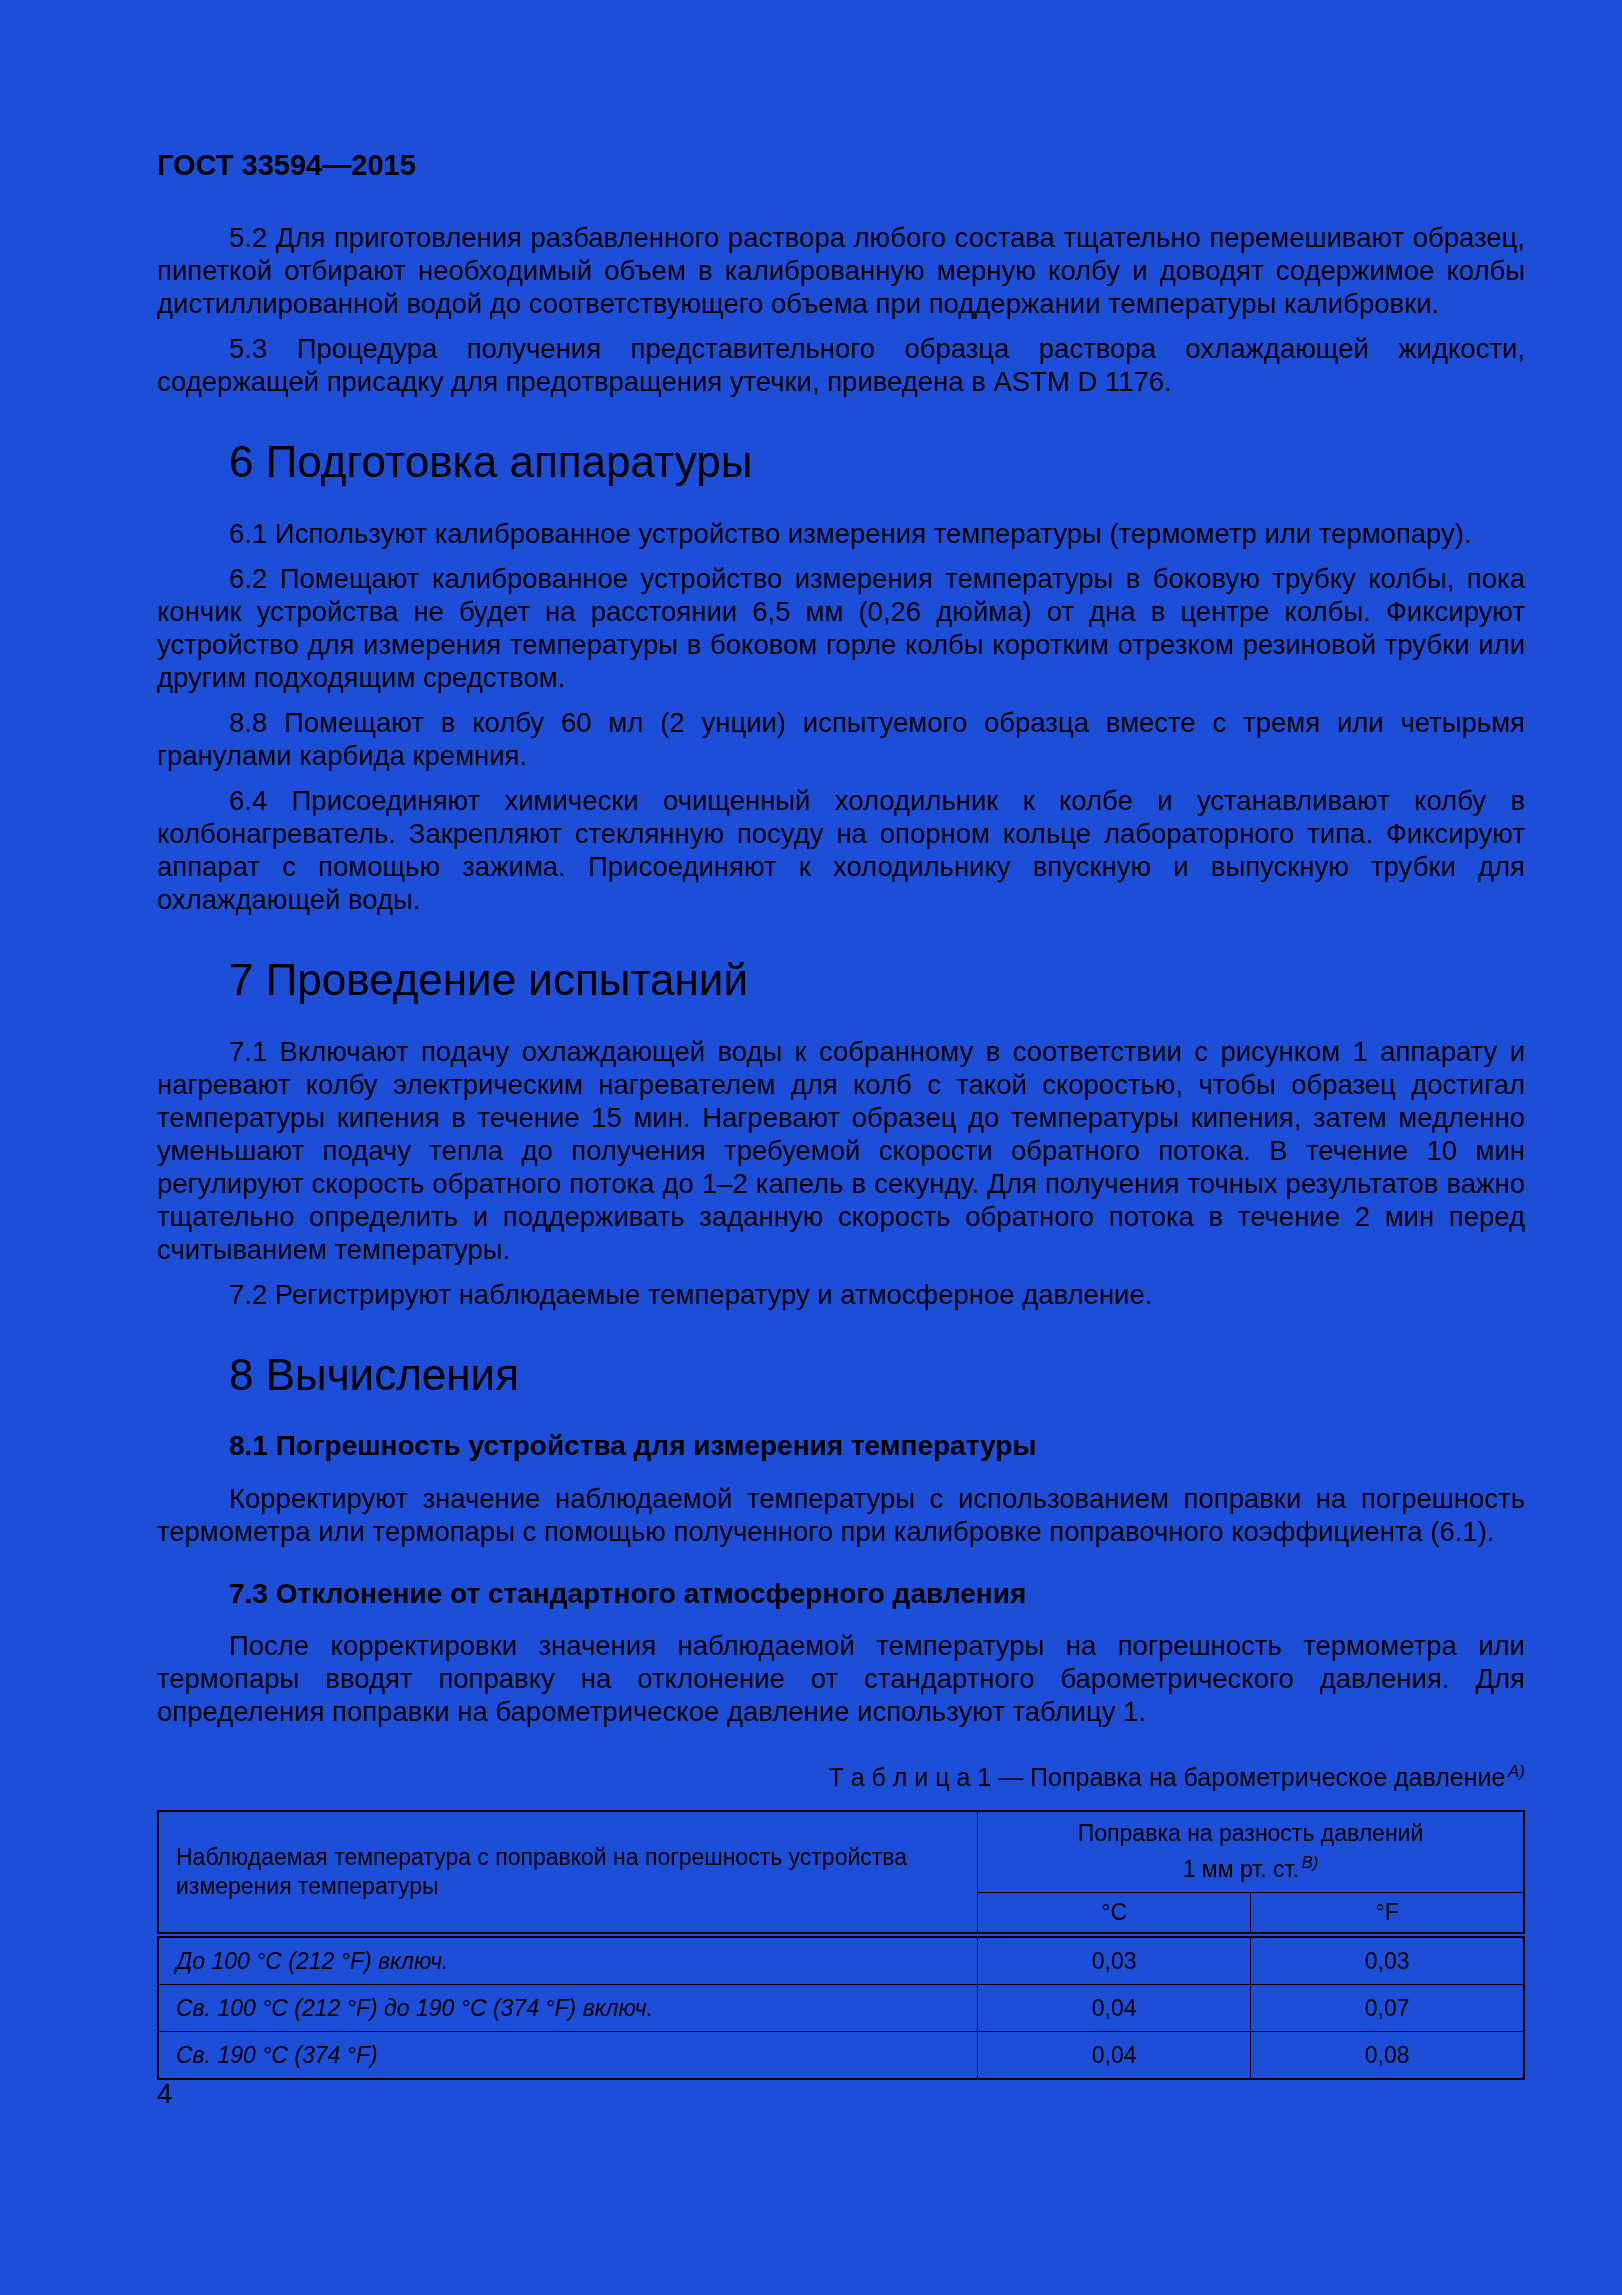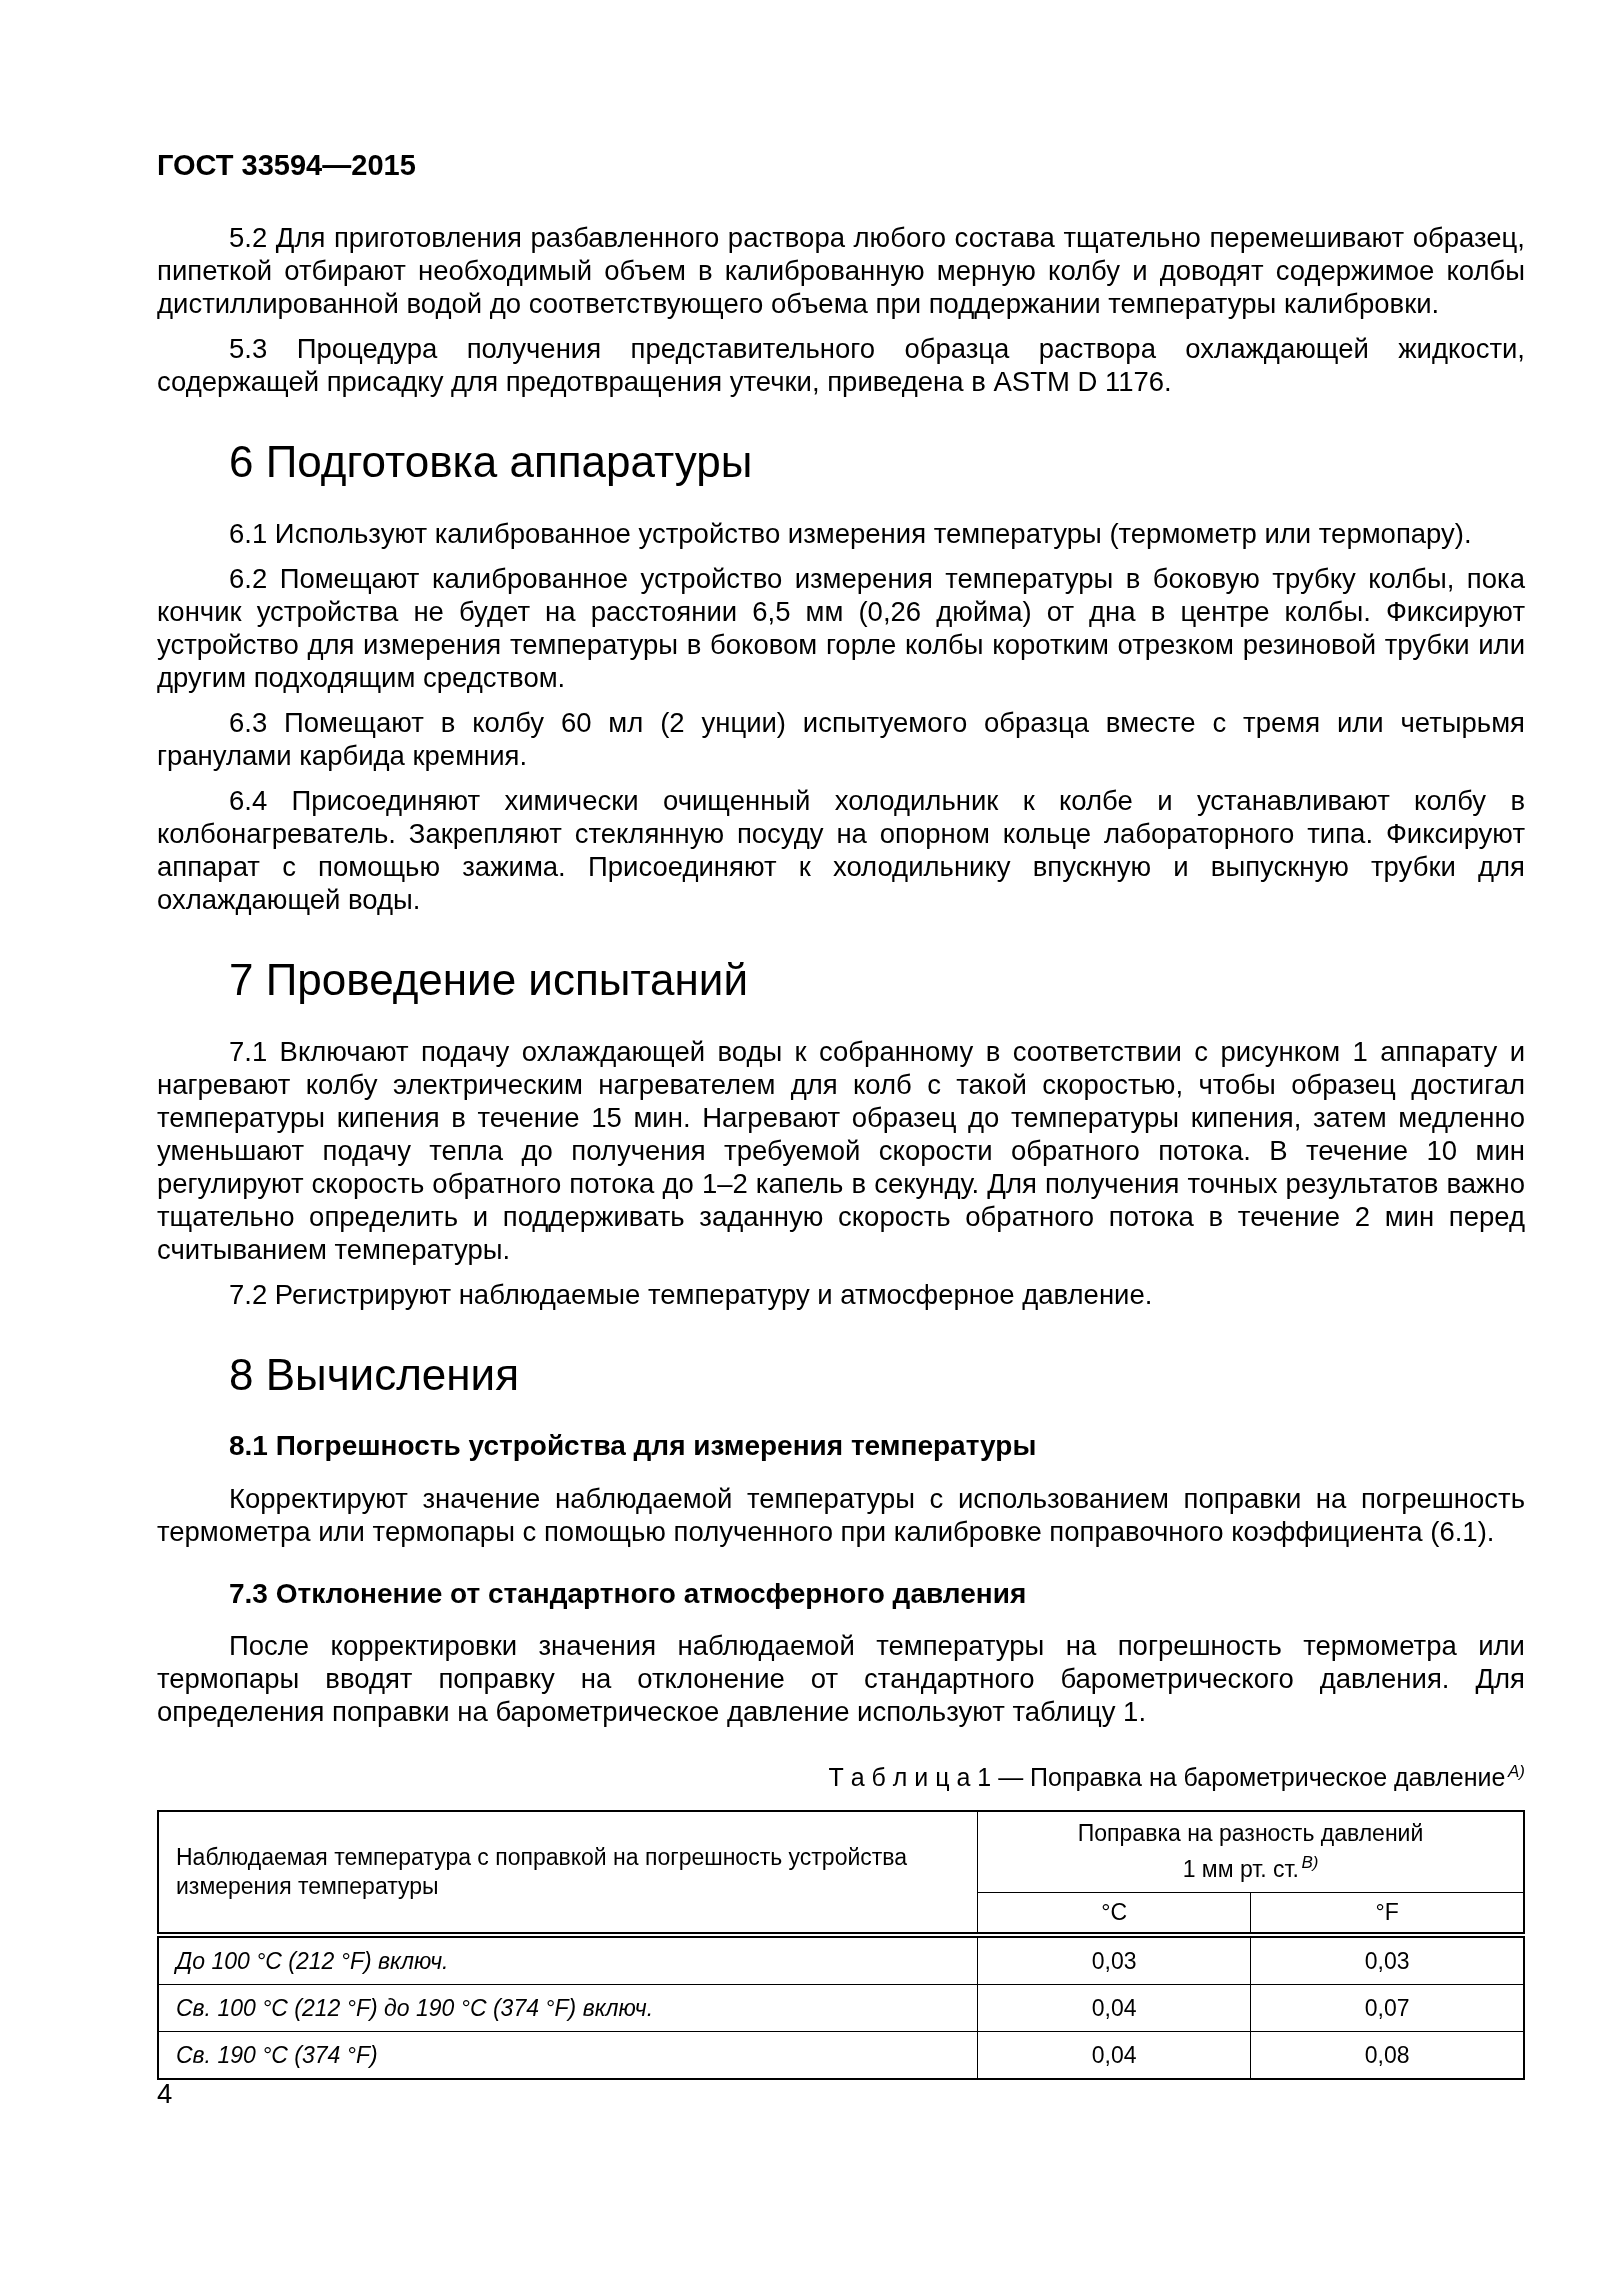--- a/index.html
+++ b/index.html
@@ -2,21 +2,21 @@
 <html lang="ru" style="font-size:10.5px"><head>
 <meta charset="utf-8">
 <style>
   * { margin: 0; padding: 0; box-sizing: border-box; }
   html, body { background: #e8e8e8; }
   .page {
     position: relative;
     width: 1623px;
     height: 2295px;
     margin: 0 auto;
-    background: #ffffff;
+    background: #1d4ed8;
     color: #000000;
     font-family: "Liberation Sans", sans-serif;
     padding: 149px 98px 0 157px;
     overflow: hidden;
   }
   .doc-header {
     font-size: 29px;
     font-weight: bold;
     margin-bottom: 39px;
   }
@@ -99,21 +99,21 @@
 <div class="page">
 
   <div class="doc-header">ГОСТ 33594—2015</div>
 
   <p class="body">5.2 Для приготовления разбавленного раствора любого состава тщательно перемешивают образец, пипеткой отбирают необходимый объем в калиброванную мерную колбу и доводят содержимое колбы дистиллированной водой до соответствующего объема при поддержании температуры калибровки.</p>
   <p class="body">5.3 Процедура получения представительного образца раствора охлаждающей жидкости, содержащей присадку для предотвращения утечки, приведена в ASTM D 1176.</p>
 
   <h2 class="sec">6 Подготовка аппаратуры</h2>
   <p class="body">6.1 Используют калиброванное устройство измерения температуры (термометр или термопару).</p>
   <p class="body">6.2 Помещают калиброванное устройство измерения температуры в боковую трубку колбы, пока кончик устройства не будет на расстоянии 6,5 мм (0,26 дюйма) от дна в центре колбы. Фиксируют устройство для измерения температуры в боковом горле колбы коротким отрезком резиновой трубки или другим подходящим средством.</p>
-  <p class="body">6.3 Помещают в колбу 60 мл (2 унции) испытуемого образца вместе с тремя или четырьмя гранулами карбида кремния.</p>
+  <p class="body">8.8 Помещают в колбу 60 мл (2 унции) испытуемого образца вместе с тремя или четырьмя гранулами карбида кремния.</p>
   <p class="body">6.4 Присоединяют химически очищенный холодильник к колбе и устанавливают колбу в колбонагреватель. Закрепляют стеклянную посуду на опорном кольце лабораторного типа. Фиксируют аппарат с помощью зажима. Присоединяют к холодильнику впускную и выпускную трубки для охлаждающей воды.</p>
 
   <h2 class="sec">7 Проведение испытаний</h2>
   <p class="body">7.1 Включают подачу охлаждающей воды к собранному в соответствии с рисунком 1 аппарату и нагревают колбу электрическим нагревателем для колб с такой скоростью, чтобы образец достигал температуры кипения в течение 15 мин. Нагревают образец до температуры кипения, затем медленно уменьшают подачу тепла до получения требуемой скорости обратного потока. В течение 10 мин регулируют скорость обратного потока до 1–2 капель в секунду. Для получения точных результатов важно тщательно определить и поддерживать заданную скорость обратного потока в течение 2 мин перед считыванием температуры.</p>
   <p class="body">7.2 Регистрируют наблюдаемые температуру и атмосферное давление.</p>
 
   <h2 class="sec">8 Вычисления</h2>
 
   <h3 class="sub">8.1 Погрешность устройства для измерения температуры</h3>
   <p class="body">Корректируют значение наблюдаемой температуры с использованием поправки на погрешность термометра или термопары с помощью полученного при калибровке поправочного коэффициента (6.1).</p>

